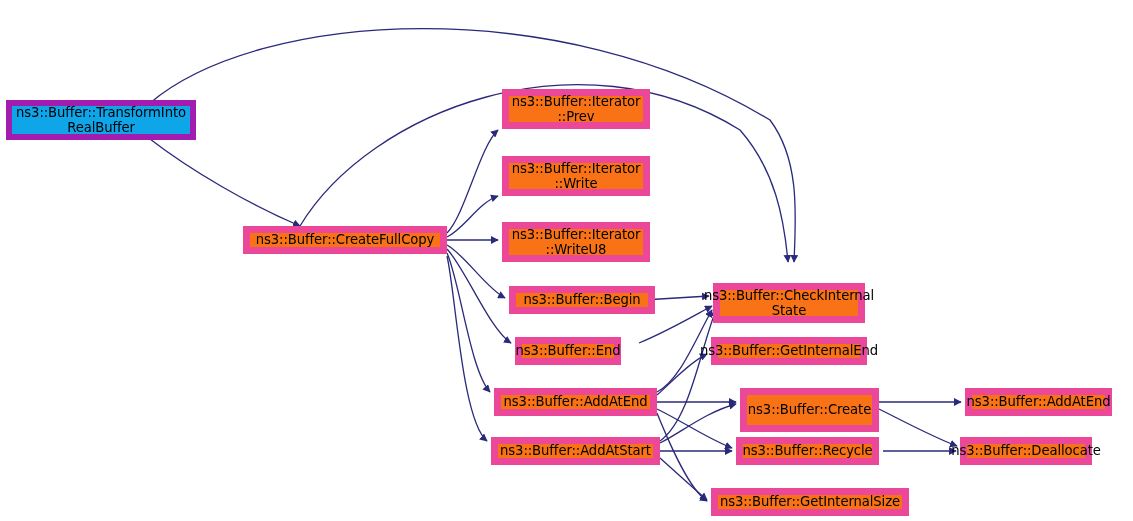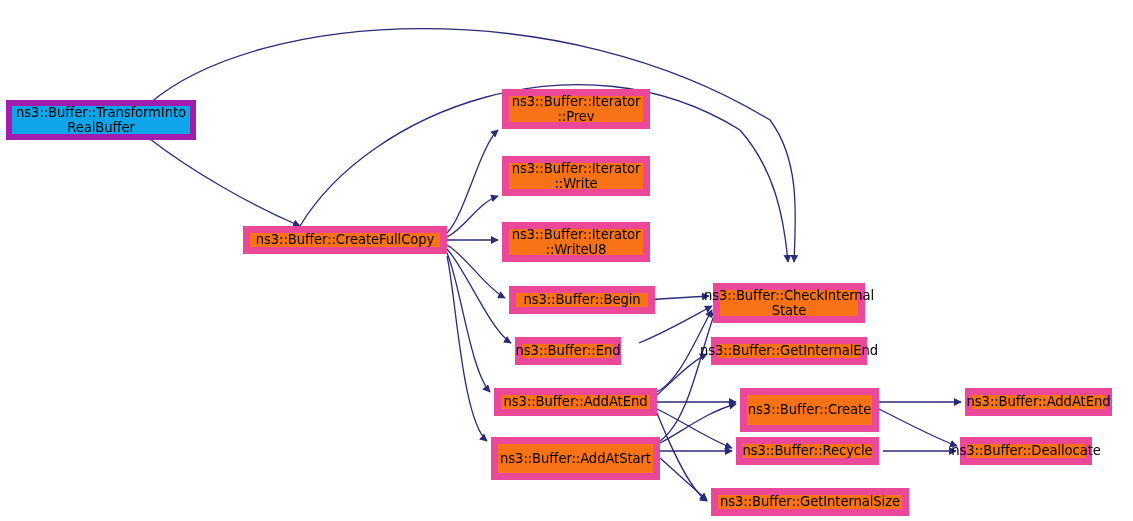--- a/index.html
+++ b/index.html
@@ -77,21 +77,21 @@
       <div class="node" style="left: 243px; top: 226px; width: 204px; height: 28px;">ns3::Buffer::CreateFullCopy</div>
       <div class="node" style="left: 502px; top: 89px; width: 148px; height: 40px;">ns3::Buffer::Iterator
 ::Prev</div>
       <div class="node" style="left: 502px; top: 156px; width: 148px; height: 40px;">ns3::Buffer::Iterator
 ::Write</div>
       <div class="node" style="left: 502px; top: 222px; width: 148px; height: 40px;">ns3::Buffer::Iterator
 ::WriteU8</div>
       <div class="node" style="left: 509px; top: 286px; width: 146px; height: 28px;">ns3::Buffer::Begin</div>
       <div class="node" style="left: 515px; top: 337px; width: 106px; height: 28px;">ns3::Buffer::End</div>
       <div class="node" style="left: 494px; top: 388px; width: 163px; height: 28px;">ns3::Buffer::AddAtEnd</div>
-      <div class="node" style="left: 491px; top: 437px; width: 169px; height: 43px;">ns3::Buffer::AddAtStart</div>
+      <div class="node" style="left: 491px; top: 437px; width: 169px; height: 28px;">ns3::Buffer::AddAtStart</div>
       <div class="node" style="left: 713px; top: 272px; width: 152px; height: 40px; margin-top: 11px;">ns3::Buffer::CheckInternal
 State</div>
       <div class="node" style="left: 711px; top: 337px; width: 156px; height: 28px;">ns3::Buffer::GetInternalEnd</div>
       <div class="node" style="left: 740px; top: 388px; width: 139px; height: 44px;">ns3::Buffer::Create</div>
       <div class="node" style="left: 736px; top: 437px; width: 143px; height: 28px;">ns3::Buffer::Recycle</div>
       <div class="node" style="left: 711px; top: 488px; width: 198px; height: 28px;">ns3::Buffer::GetInternalSize</div>
       <div class="node" style="left: 965px; top: 388px; width: 147px; height: 28px;">ns3::Buffer::AddAtEnd</div>
       <div class="node" style="left: 960px; top: 437px; width: 132px; height: 28px;">ns3::Buffer::Deallocate</div>
     </div>
 

